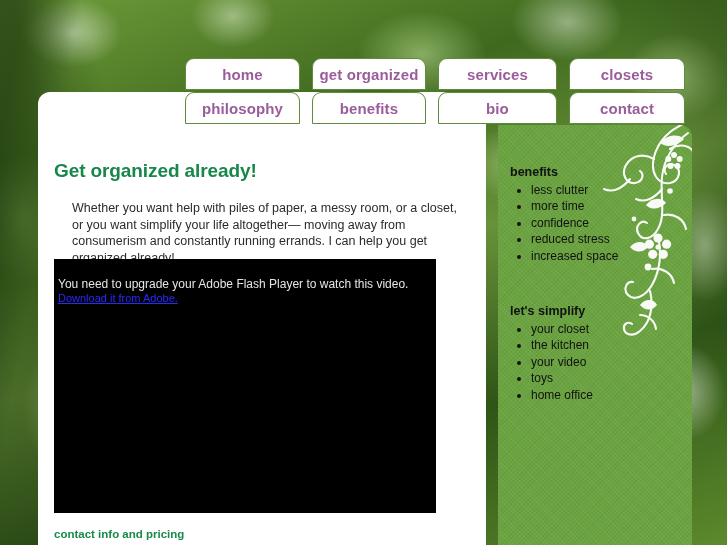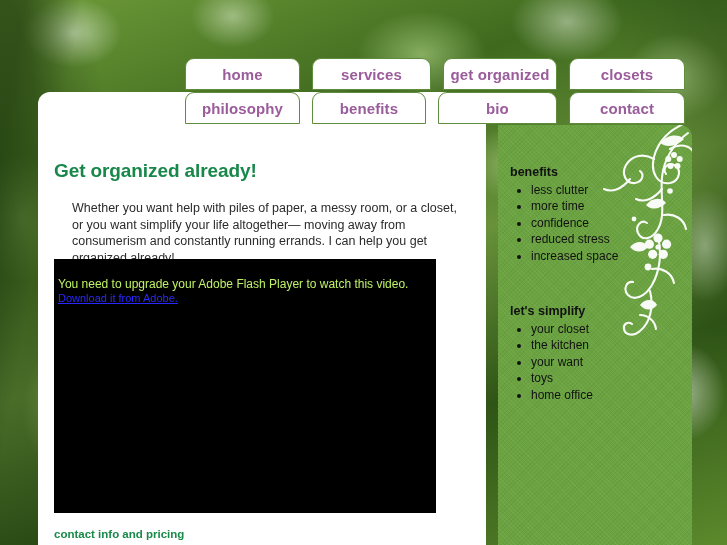--- a/index.html
+++ b/index.html
@@ -110,21 +110,21 @@
     left: 16px; top: 167px;
     width: 382px; height: 254px;
     background: #000000;
     overflow: hidden;
   }
   #video-msg {
     position: absolute;
     left: 4px; top: 17px;
     margin: 0;
     font-size: 12px;
-    color: #bef264;
+    color: #e5e5e5;
     line-height: 16px;
   }
   #video-link {
     position: absolute;
     left: 4px; top: 33px;
     font-size: 11px;
     color: #2929ff;
     text-decoration: underline;
     cursor: pointer;
   }
@@ -184,22 +184,22 @@
 <body>
 
 <div id="page">
 
   <div id="bg-photo"></div>
   <div id="bg-dark-streaks"></div>
 
   <nav id="nav">
     <div class="nav-row">
       <a class="tab w1" href="#">home</a>
+      <a class="tab w2" href="#">get organized</a>
       <a class="tab w3" href="#">services</a>
-      <a class="tab w2" href="#">get organized</a>
       <a class="tab w4" href="#">closets</a>
     </div>
     <div class="nav-row">
       <a class="tab w1" href="#">philosophy</a>
       <a class="tab w2" href="#">benefits</a>
       <a class="tab w3" href="#">bio</a>
       <a class="tab w4" href="#">contact</a>
     </div>
   </nav>
 
@@ -266,21 +266,21 @@
         <li><span>reduced stress</span></li>
         <li><span>increased space</span></li>
       </ul>
     </div>
 
     <div class="side-block" id="block-organize">
       <h2 class="side-head">let's simplify</h2>
       <ul class="side-list">
         <li><span>your closet</span></li>
         <li><span>the kitchen</span></li>
-        <li><span>your want</span></li>
+        <li><span>your video</span></li>
         <li><span>toys</span></li>
         <li><span>home office</span></li>
       </ul>
     </div>
 
   </aside>
 
 </div>
 
 </body></html>

